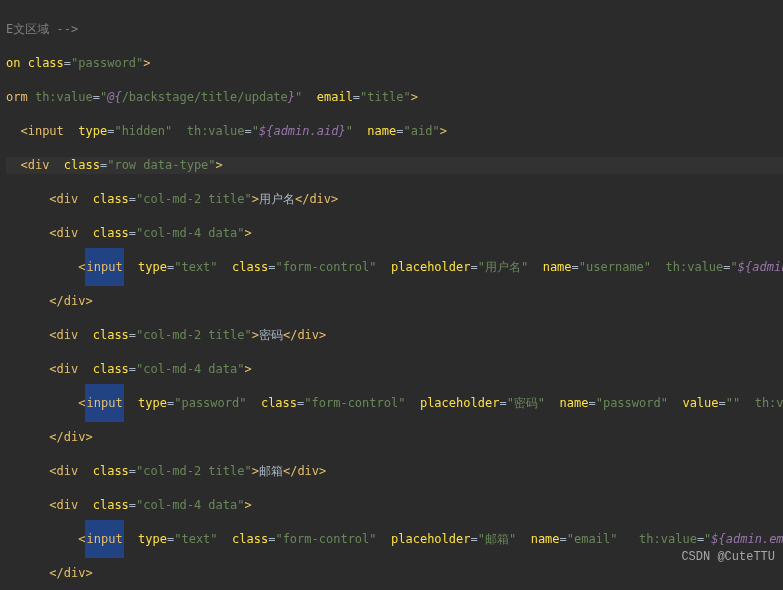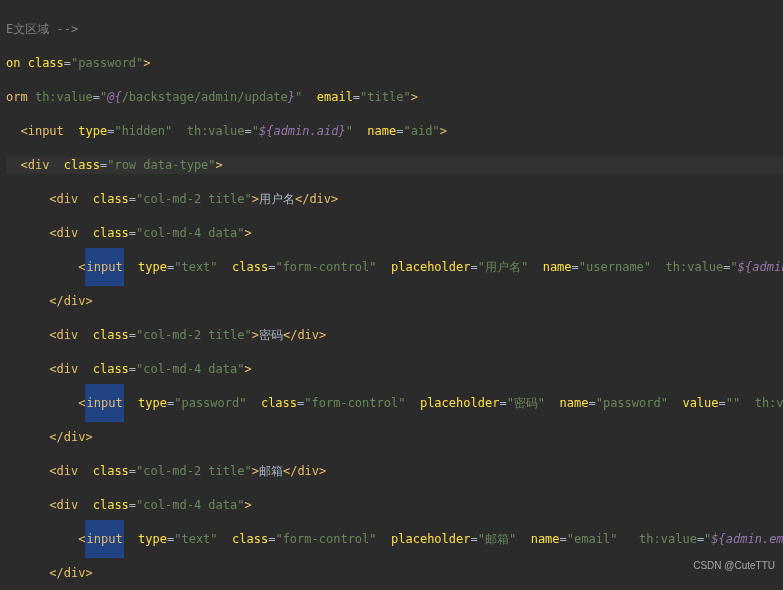--- a/index.html
+++ b/index.html
@@ -9,30 +9,30 @@
 .ln{display:block;padding-left:0;}
 .hl{background:#323232;}
 .cm{color:#808080;}
 .tag{color:#e8bf6a;}
 .attr{color:#fde047;}
 .str{color:#6a8759;}
 .th{color:#6a8759;}
 .expr{color:#9876aa;font-style:italic;}
 .boxed{background:#214283;padding:12px 1px;}
 .txt{color:#a9b7c6;}
-.wm{position:absolute;right:8px;bottom:16px;color:#bdbdbd;font-family:Liberation Sans, sans-serif;font-size:10px;opacity:0.85;}
+.wm{position:absolute;right:8px;bottom:24px;color:#bdbdbd;font-family:Liberation Mono, monospace;font-size:12px;opacity:0.85;}
 </style>
 </head>
 <body>
 <div class="editor">
 <div class="gutter"></div>
 <div class="code">
 <span class="ln"><span class="cm">E文区域 --&gt;</span></span>
 <span class="ln"><span class="attr">on</span> <span class="attr">class</span>=<span class="str">"</span><span class="str">password</span><span class="str">"</span><span class="tag">&gt;</span></span>
-<span class="ln"><span class="tag">orm</span> <span class="th">th:value</span>=<span class="str">"</span><span class="expr">@{</span><span class="str">/backstage/admin/update</span><span class="expr">}</span><span class="str">"</span>  <span class="attr">email</span>=<span class="str">"</span><span class="str">title</span><span class="str">"</span><span class="tag">&gt;</span></span>
+<span class="ln"><span class="tag">orm</span> <span class="th">th:value</span>=<span class="str">"</span><span class="expr">@{</span><span class="str">/backstage/title/update</span><span class="expr">}</span><span class="str">"</span>  <span class="attr">email</span>=<span class="str">"</span><span class="str">title</span><span class="str">"</span><span class="tag">&gt;</span></span>
 <span class="ln">  <span class="tag">&lt;input</span>  <span class="attr">type</span>=<span class="str">"</span><span class="str">hidden</span><span class="str">"</span>  <span class="th">th:value</span>=<span class="str">"</span><span class="expr">${</span><span class="expr">admin.aid</span><span class="expr">}</span><span class="str">"</span>  <span class="attr">name</span>=<span class="str">"</span><span class="str">aid</span><span class="str">"</span><span class="tag">&gt;</span></span>
 <span class="ln hl">  <span class="tag">&lt;div</span>  <span class="attr">class</span>=<span class="str">"</span><span class="str">row data-type</span><span class="str">"</span><span class="tag">&gt;</span></span>
 <span class="ln">      <span class="tag">&lt;div</span>  <span class="attr">class</span>=<span class="str">"</span><span class="str">col-md-2 title</span><span class="str">"</span><span class="tag">&gt;</span><span class="txt">用户名</span><span class="tag">&lt;/div&gt;</span></span>
 <span class="ln">      <span class="tag">&lt;div</span>  <span class="attr">class</span>=<span class="str">"</span><span class="str">col-md-4 data</span><span class="str">"</span><span class="tag">&gt;</span></span>
 <span class="ln">          <span class="tag">&lt;</span><span class="tag boxed">input</span>  <span class="attr">type</span>=<span class="str">"</span><span class="str">text</span><span class="str">"</span>  <span class="attr">class</span>=<span class="str">"</span><span class="str">form-control</span><span class="str">"</span>  <span class="attr">placeholder</span>=<span class="str">"</span><span class="str">用户名</span><span class="str">"</span>  <span class="attr">name</span>=<span class="str">"</span><span class="str">username</span><span class="str">"</span>  <span class="th">th:value</span>=<span class="str">"</span><span class="expr">${</span><span class="expr">admin.username</span></span>
 <span class="ln">      <span class="tag">&lt;/div&gt;</span></span>
 <span class="ln">      <span class="tag">&lt;div</span>  <span class="attr">class</span>=<span class="str">"</span><span class="str">col-md-2 title</span><span class="str">"</span><span class="tag">&gt;</span><span class="txt">密码</span><span class="tag">&lt;/div&gt;</span></span>
 <span class="ln">      <span class="tag">&lt;div</span>  <span class="attr">class</span>=<span class="str">"</span><span class="str">col-md-4 data</span><span class="str">"</span><span class="tag">&gt;</span></span>
 <span class="ln">          <span class="tag">&lt;</span><span class="tag boxed">input</span>  <span class="attr">type</span>=<span class="str">"</span><span class="str">password</span><span class="str">"</span>  <span class="attr">class</span>=<span class="str">"</span><span class="str">form-control</span><span class="str">"</span>  <span class="attr">placeholder</span>=<span class="str">"</span><span class="str">密码</span><span class="str">"</span>  <span class="attr">name</span>=<span class="str">"</span><span class="str">password</span><span class="str">"</span>  <span class="attr">value</span>=<span class="str">""</span>  <span class="th">th:value</span>=</span>
 <span class="ln">      <span class="tag">&lt;/div&gt;</span></span>

